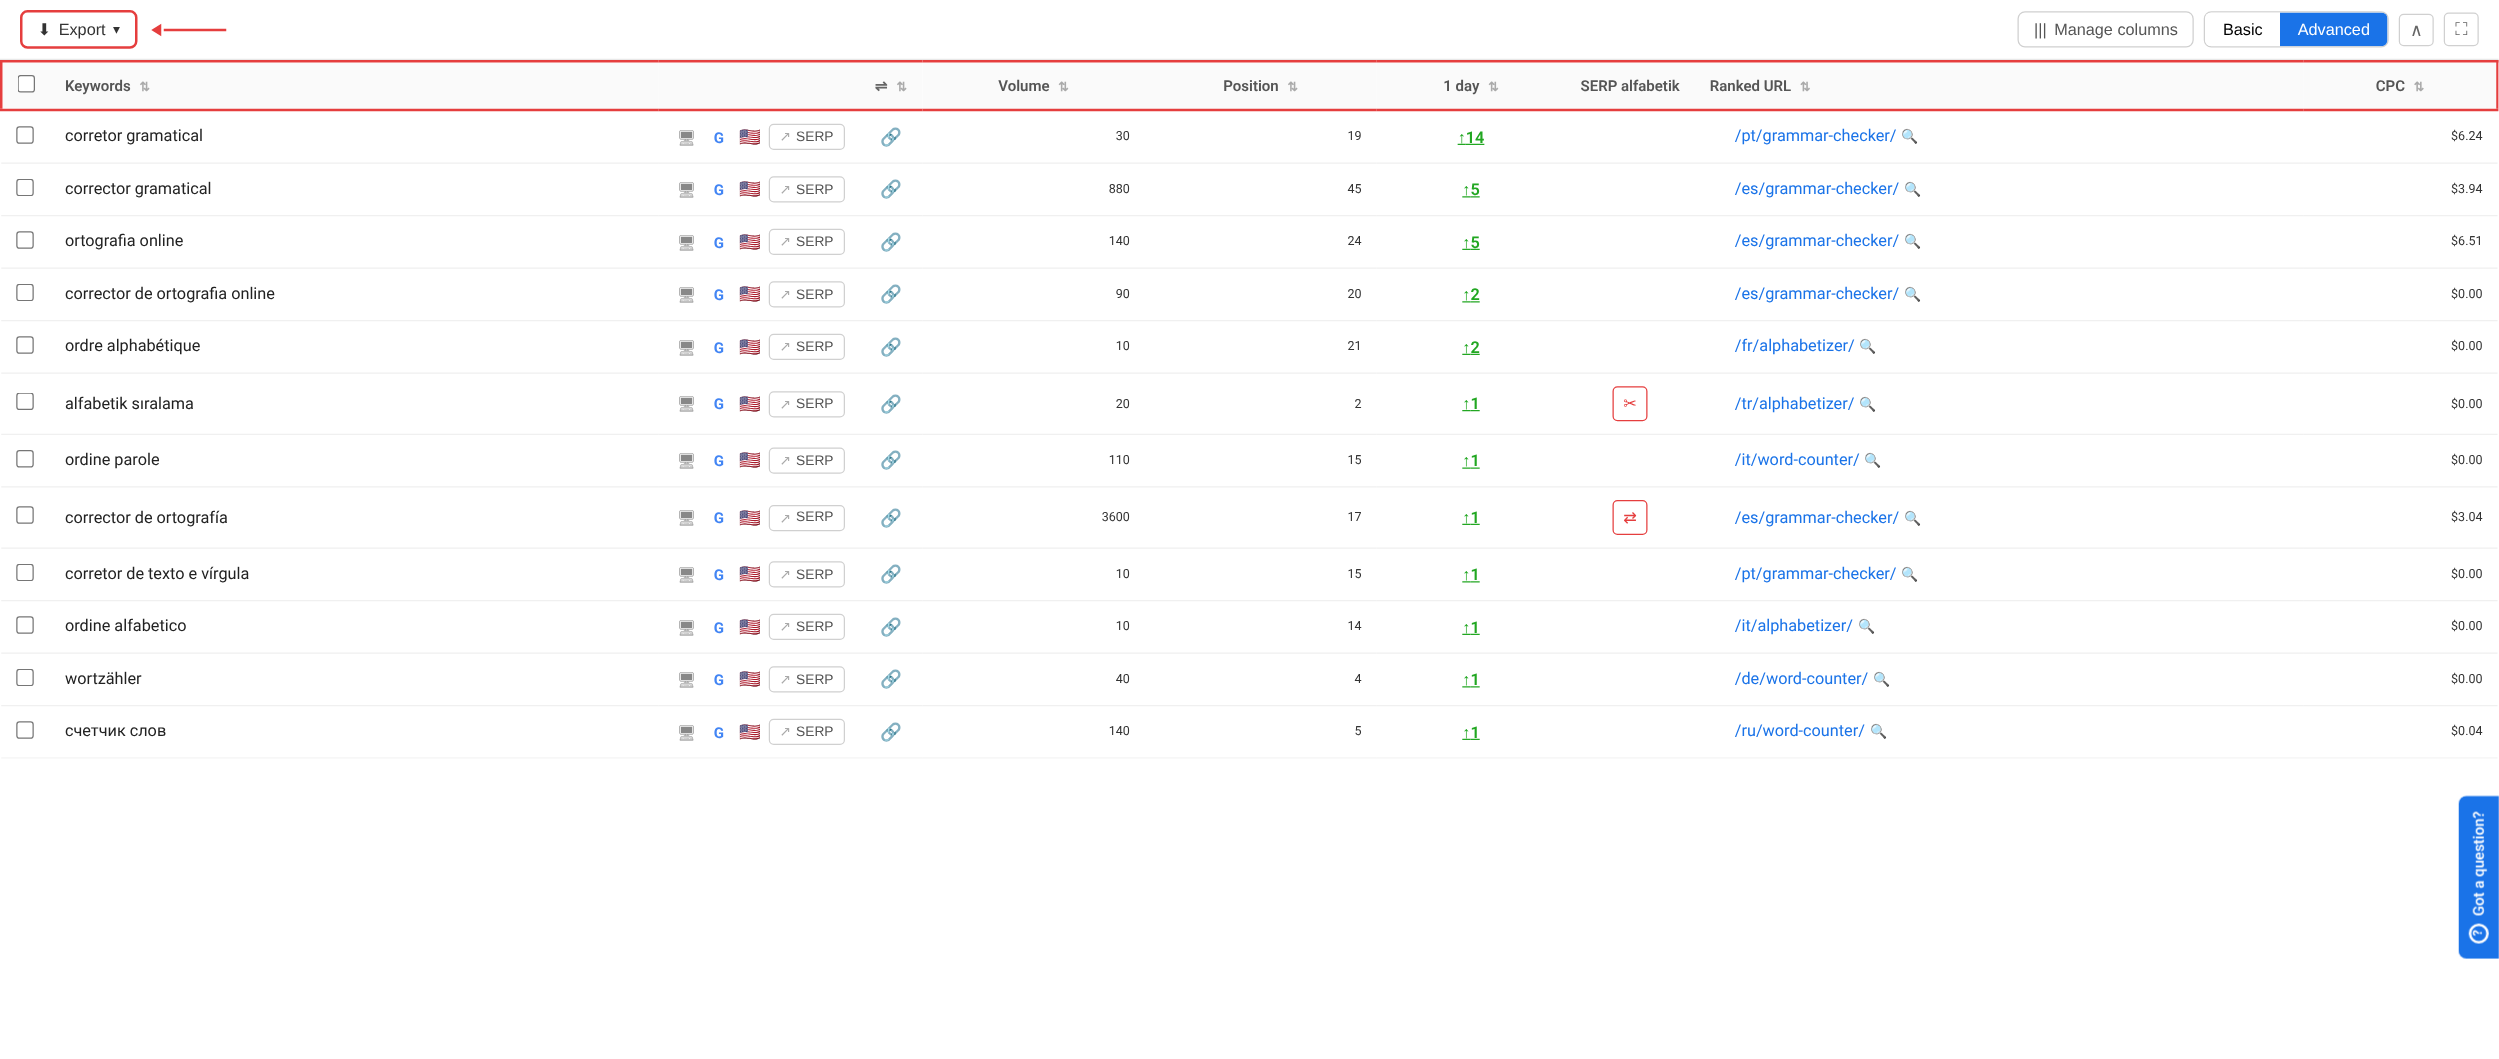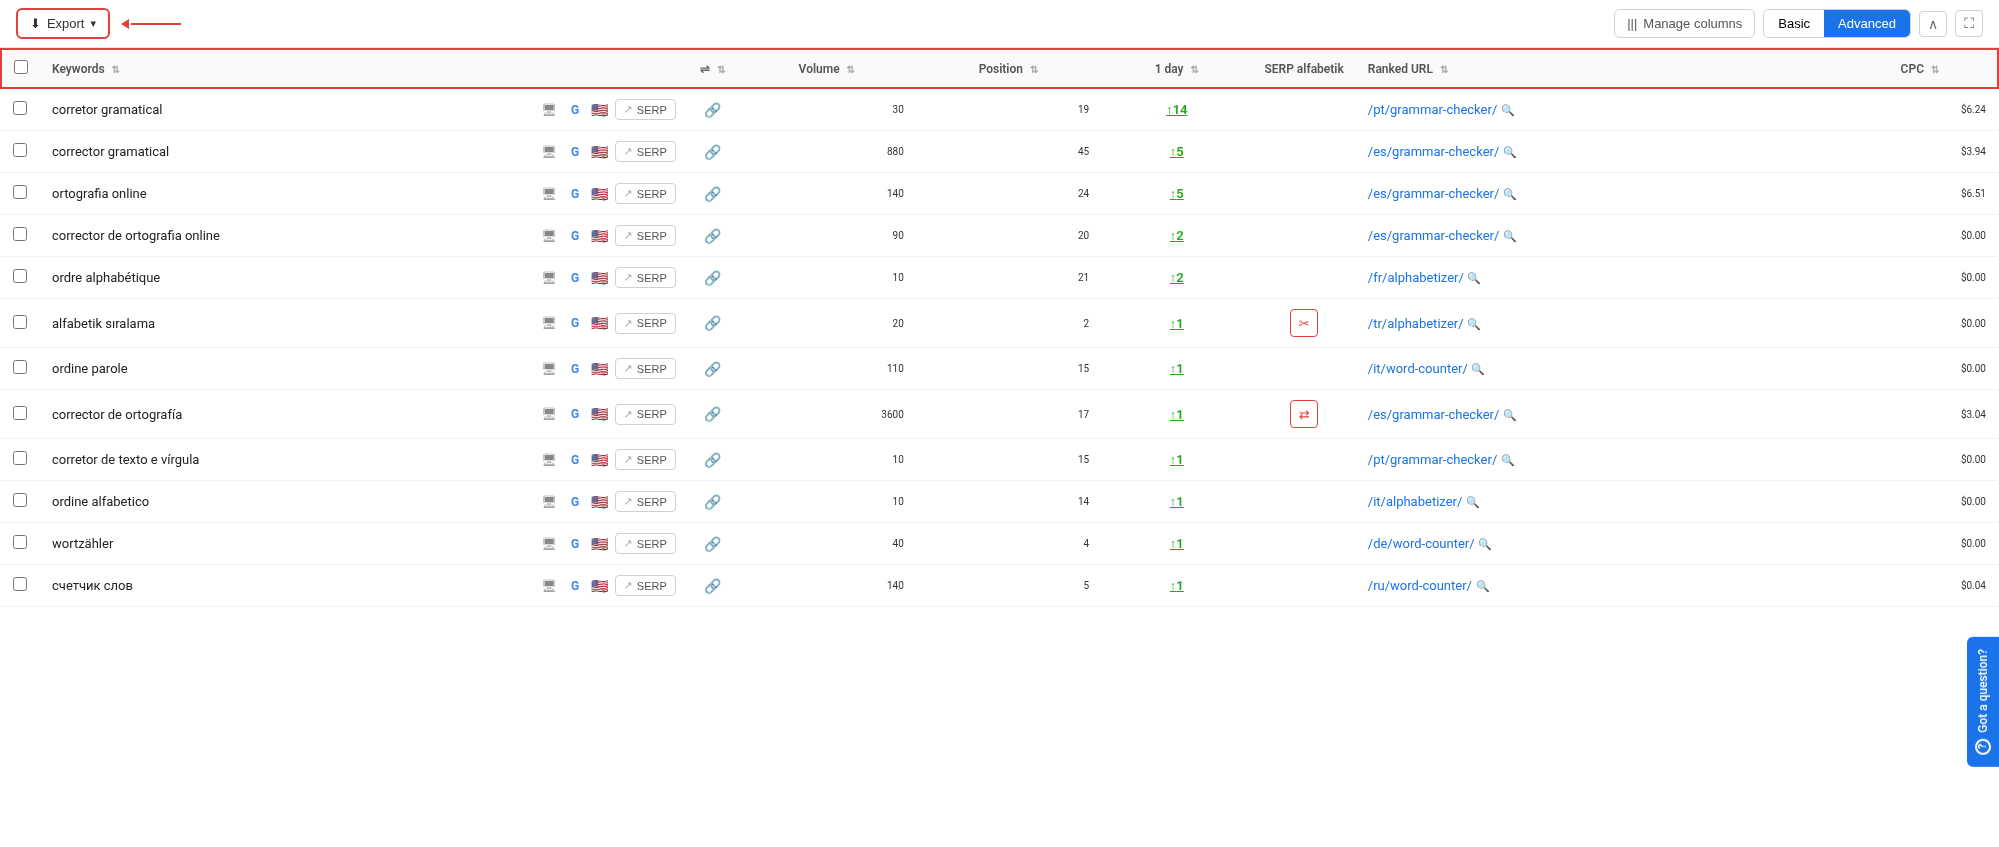--- a/index.html
+++ b/index.html
@@ -219,20 +219,21 @@
       color: #e53e3e;
       font-size: 13px;
     }
     .ranked-url-cell {
       min-width: 220px;
     }
     .ranked-url-link {
       color: #1a73e8;
       text-decoration: none;
       font-size: 13px;
+      margin-left: 20px;
     }
     .search-icon-inline {
       color: #888;
       font-size: 11px;
       margin-left: 4px;
     }
     .cpc-cell {
       min-width: 70px;
     }
     .got-question {

